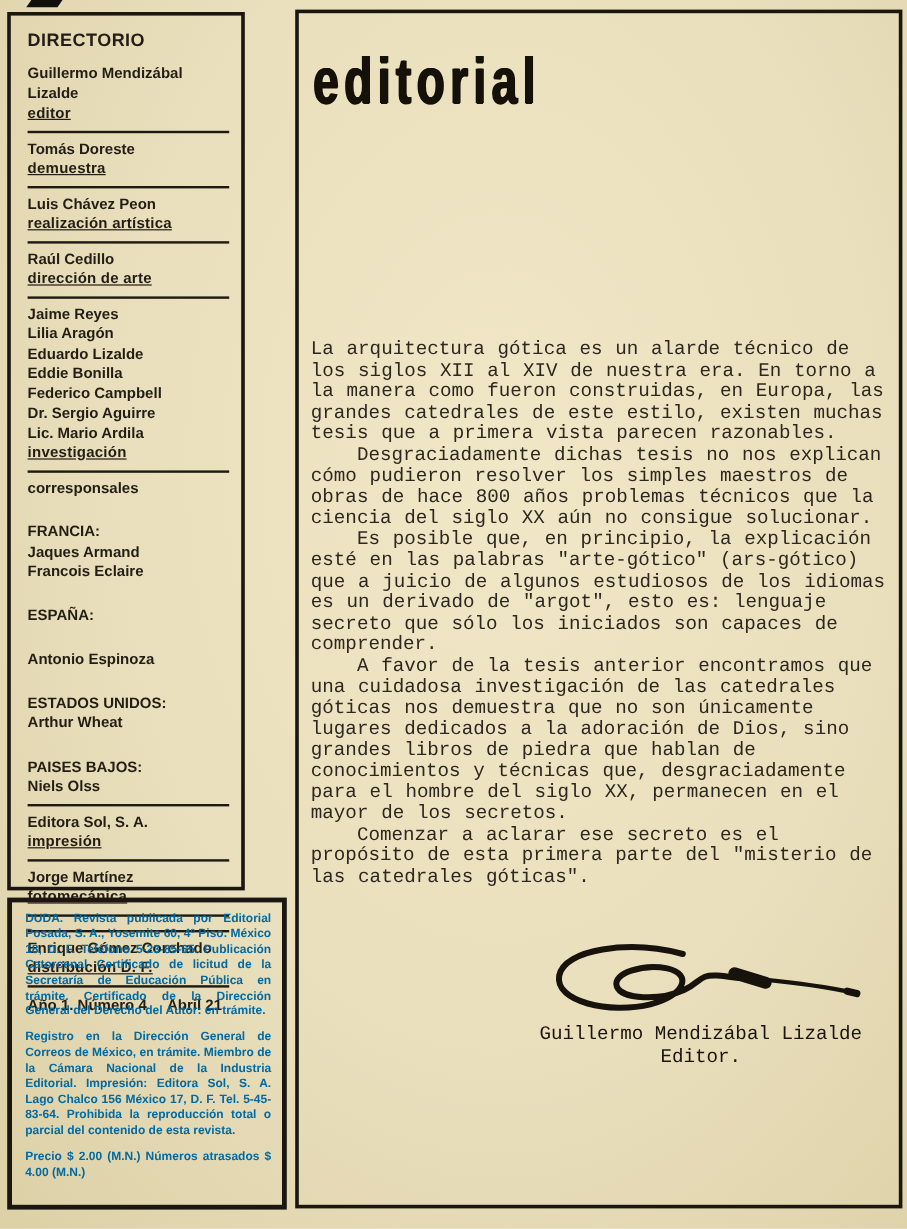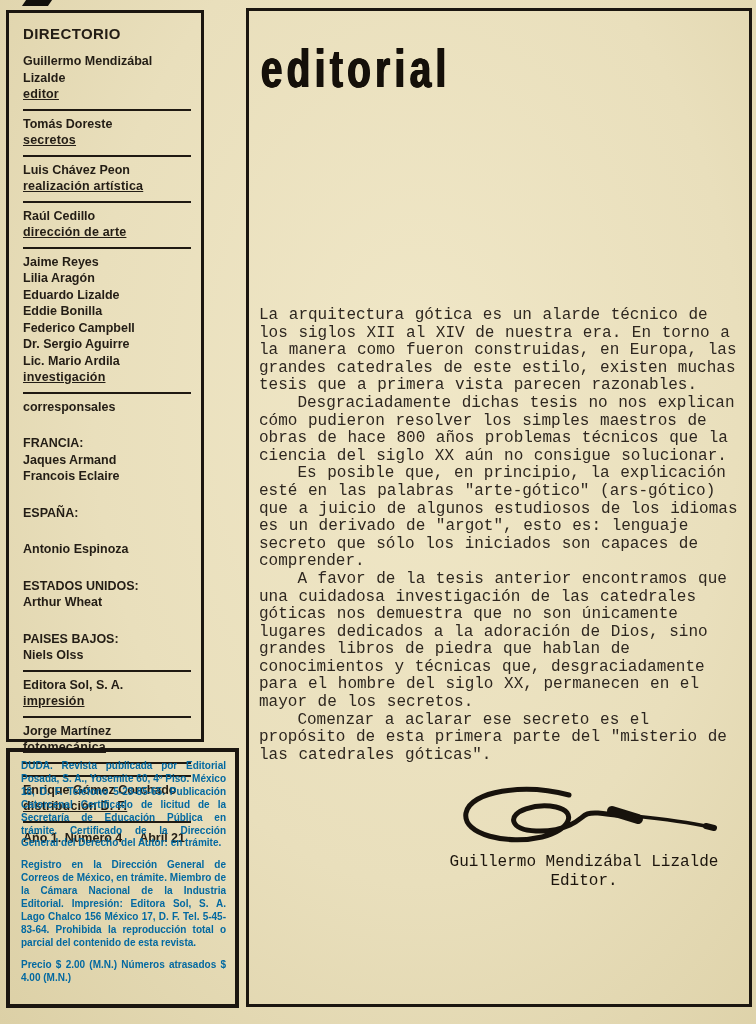--- a/index.html
+++ b/index.html
@@ -33,21 +33,21 @@
     transform:scaleX(.74) scaleY(1.04);transform-origin:left top;
     text-shadow:1px 0 0 #15100a,-1px 0 0 #15100a,0 .5px 0 #15100a;
   }
   .ed-body{
     position:absolute;left:10px;top:272px;width:484px;
     font-family:"Liberation Mono","DejaVu Sans Mono",monospace;
     font-size:16px;line-height:17.6px;color:#2e2godsend;
     color:#2e2720;word-spacing:1px;
   }
   .ed-body p{margin:0;text-indent:4ch;}
-  .ed-body p:first-child{text-indent:0;margin-top:24px;}
+  .ed-body p:first-child{text-indent:0;}
 
   .sig-block{position:absolute;right:10px;top:772px;width:310px;text-align:center;color:#1c150d;}
   .sig-block svg{display:block;margin:0 auto -2px;}
   .sig-name{font-family:"Liberation Mono","DejaVu Sans Mono",monospace;font-size:16px;line-height:19px;}
   .sig-role{font-family:"Liberation Mono","DejaVu Sans Mono",monospace;font-size:16px;line-height:19px;}
 
   .scan-mark{position:absolute;left:24px;top:0;width:26px;height:6px;background:#12100c;transform:skewX(-35deg);}
 </style>
 </head>
 <body>
@@ -56,21 +56,21 @@
 
 <aside class="box" id="directorio-box">
   <h2 class="dir-title">DIRECTORIO</h2>
 
   <div class="sec">
     <span class="member">Guillermo Mendizábal Lizalde</span>
     <span class="member role">editor</span>
   </div>
   <div class="sec">
     <span class="member">Tomás Doreste</span>
-    <span class="member role">secretos</span>
+    <span class="member role">demuestra</span>
   </div>
   <div class="sec">
     <span class="member">Luis Chávez Peon</span>
     <span class="member role">realización artística</span>
   </div>
   <div class="sec">
     <span class="member">Raúl Cedillo</span>
     <span class="member role">dirección de arte</span>
   </div>
 

